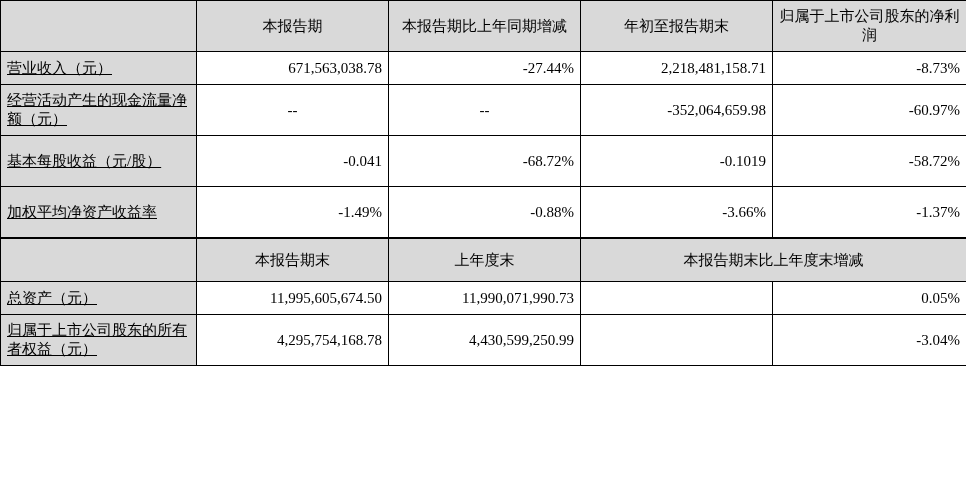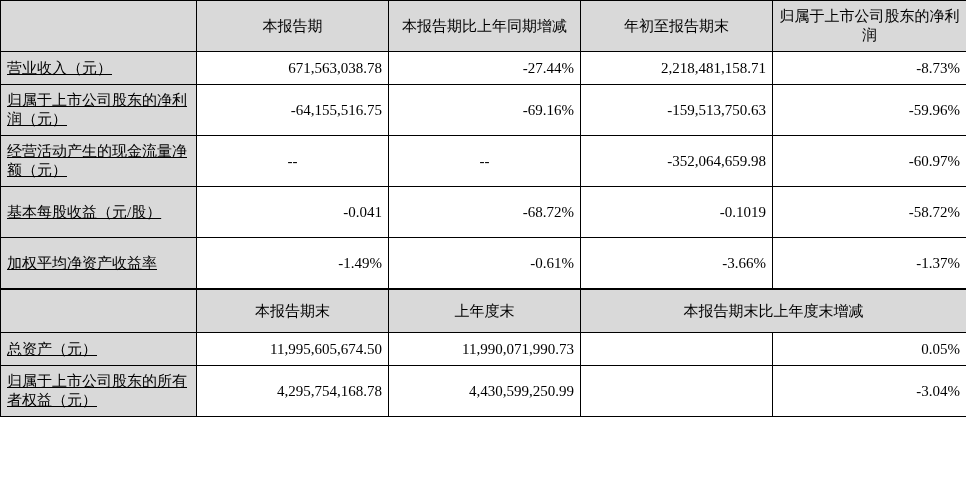--- a/index.html
+++ b/index.html
@@ -83,44 +83,37 @@
         <td class="hdr-cell h-tall">归属于上市公司股东的净利润</td>
       </tr>
       <tr>
         <td class="label-cell h-short">营业收入（元）</td>
         <td class="num-cell h-short">671,563,038.78</td>
         <td class="num-cell h-short">-27.44%</td>
         <td class="num-cell h-short">2,218,481,158.71</td>
         <td class="num-cell h-short">-8.73%</td>
       </tr>
       <tr>
-        <td class="label-cell h-tall">归属于上市公司股东的净利润（元）</td>
-        <td class="num-cell h-tall">-64,155,516.75</td>
-        <td class="num-cell h-tall">-69.16%</td>
-        <td class="num-cell h-tall">-159,513,750.63</td>
-        <td class="num-cell h-tall">-59.96%</td>
-      </tr>
-      <tr>
         <td class="label-cell h-tall">经营活动产生的现金流量净额（元）</td>
         <td class="ctr h-tall">--</td>
         <td class="ctr h-tall">--</td>
         <td class="num-cell h-tall">-352,064,659.98</td>
         <td class="num-cell h-tall">-60.97%</td>
       </tr>
       <tr>
         <td class="label-cell h-tall">基本每股收益（元/股）</td>
         <td class="num-cell h-tall">-0.041</td>
         <td class="num-cell h-tall">-68.72%</td>
         <td class="num-cell h-tall">-0.1019</td>
         <td class="num-cell h-tall">-58.72%</td>
       </tr>
       <tr>
         <td class="label-cell h-tall">加权平均净资产收益率</td>
         <td class="num-cell h-tall">-1.49%</td>
-        <td class="num-cell h-tall">-0.61%</td>
+        <td class="num-cell h-tall">-0.88%</td>
         <td class="num-cell h-tall">-3.66%</td>
         <td class="num-cell h-tall">-1.37%</td>
       </tr>
     </tbody>
   </table>
 
   <table class="fin">
     <colgroup>
       <col class="col-label">
         <col class="col-a">

